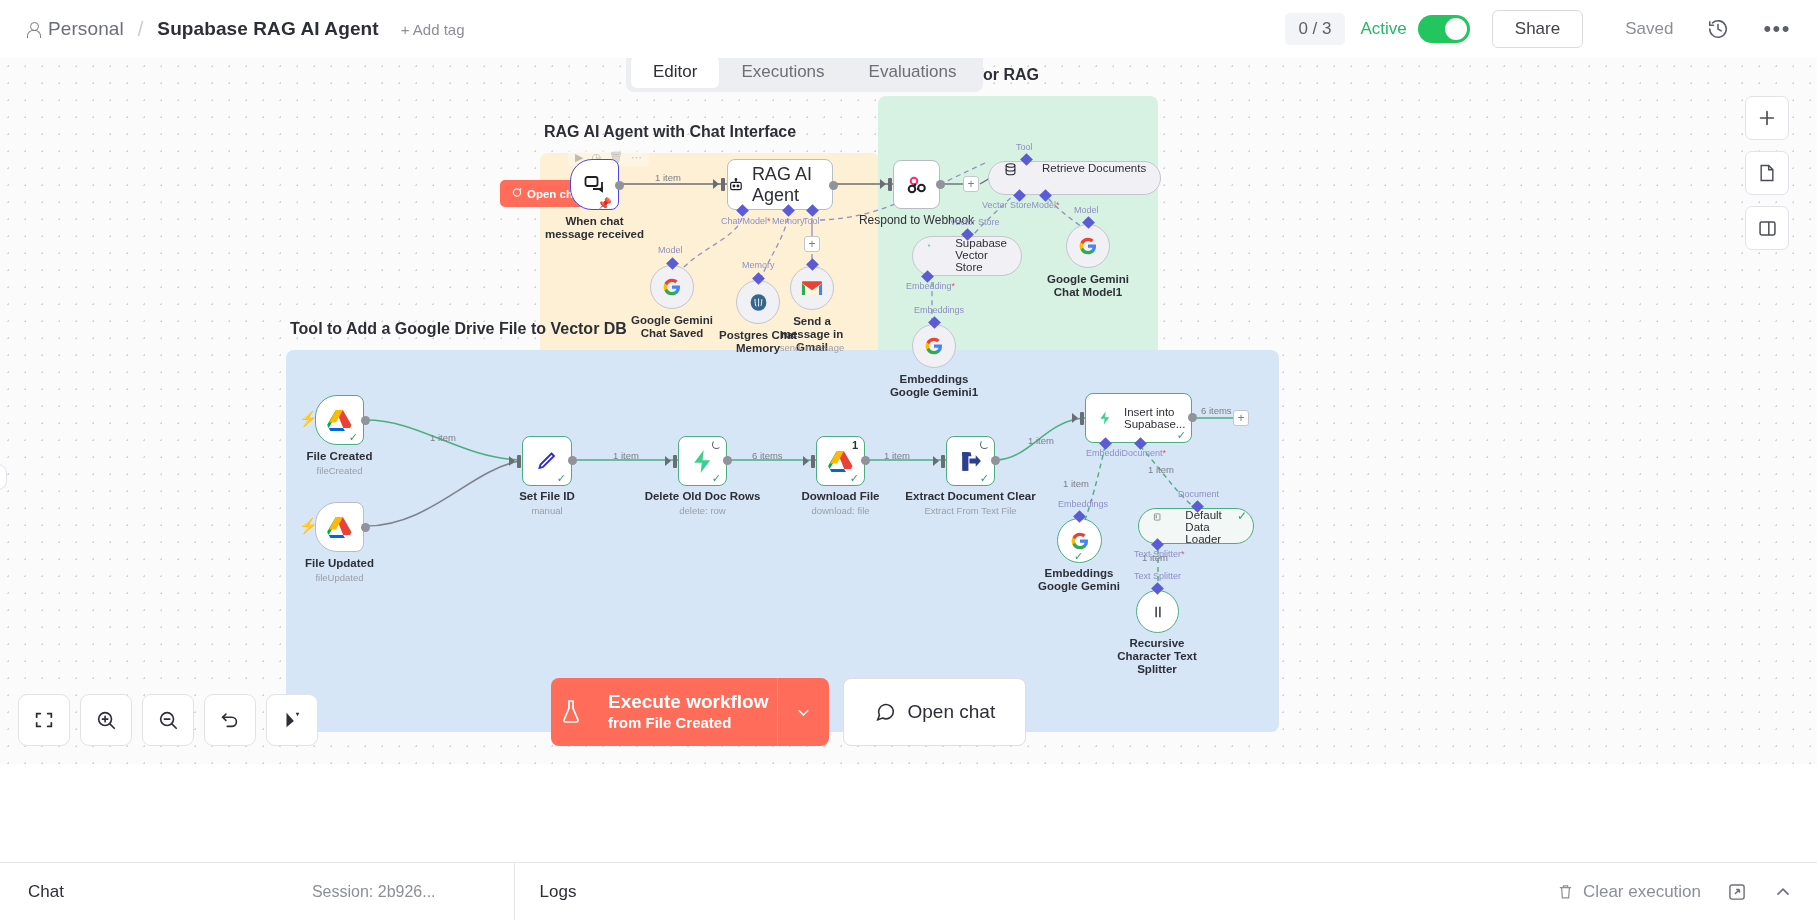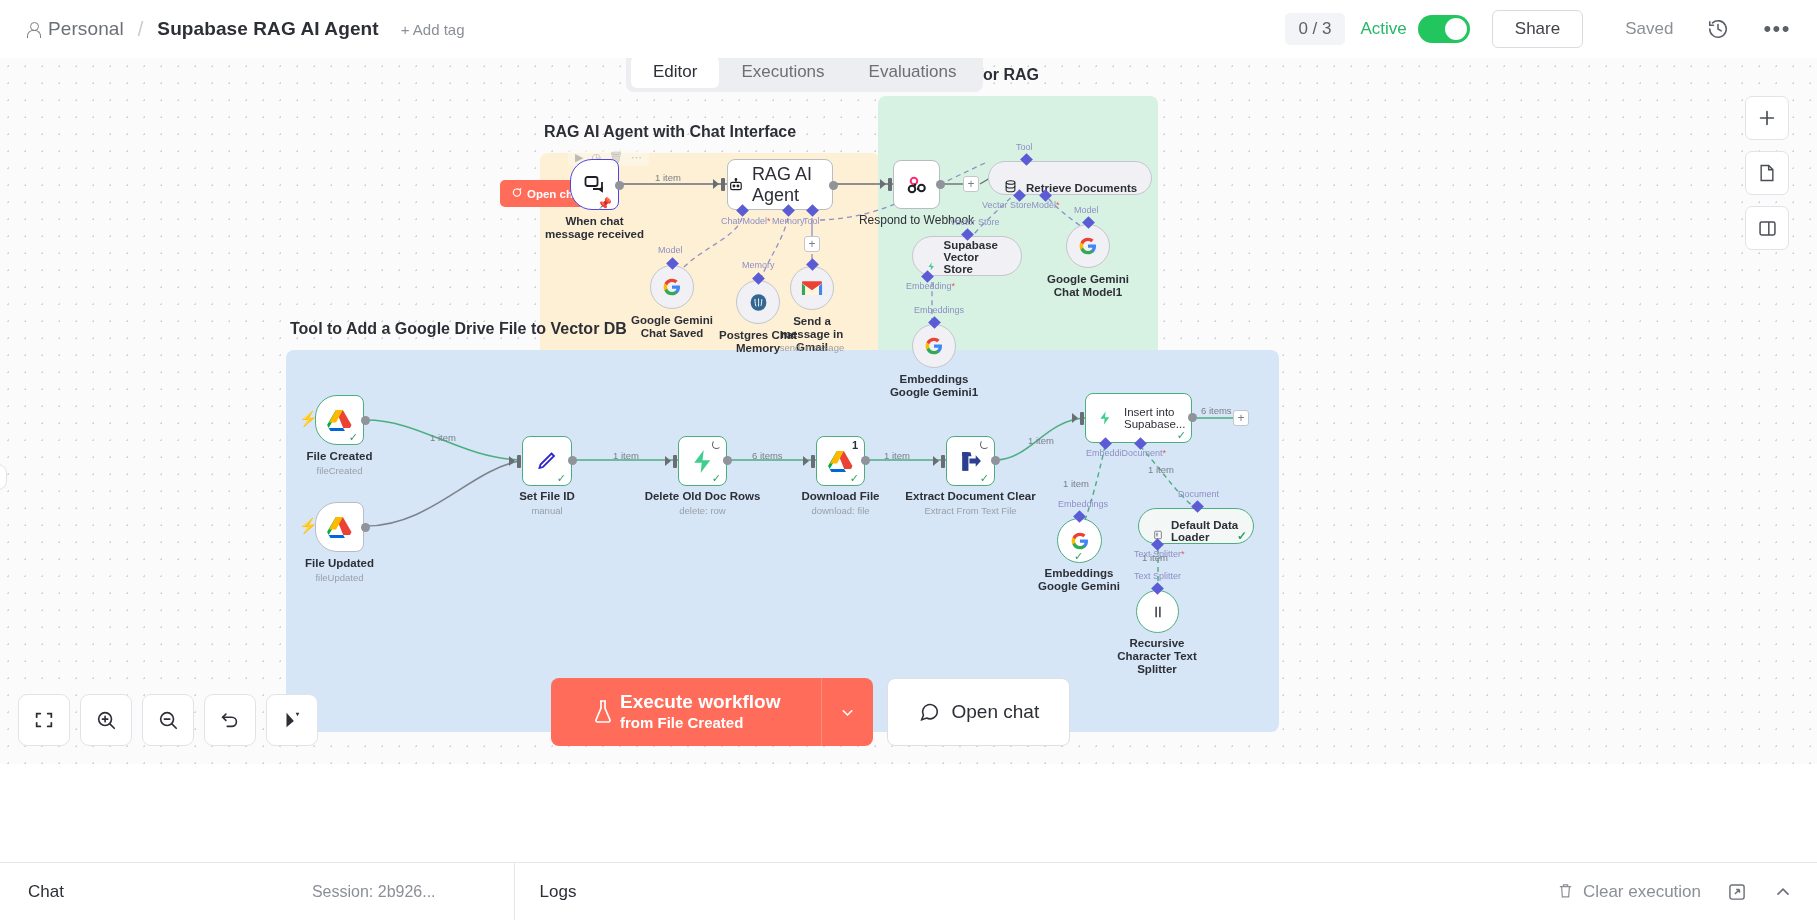--- a/index.html
+++ b/index.html
@@ -131,22 +131,22 @@
   
   .ncircle {
     background: #f0f0f5; border: 1.4px solid #c3c6cd; border-radius: 50%;
     display: flex; align-items: center; justify-content: center; position: relative;
   }
   .ncircle.green { border-color: #4cae7e; background: #fff; }
 
   
   .npill {
     background: #f0f0f5; border: 1.4px solid #c3c6cd; border-radius: 22px;
-    display: flex; align-items: flex-end; gap: 8px; padding: 0 14px;
-    font-size: 11.5px; color: #2d2f36; position: relative; font-weight: bold;
+    display: flex; align-items: flex-start; gap: 24px; padding: 0 14px;
+    font-size: 11.5px; color: #2d2f36; position: relative;
   }
   .npill.green { border-color: #4cae7e; background: #f3f7f5; }
 
   
   .port {
     position: absolute; width: 9px; height: 9px; border-radius: 50%;
     background: #909399;
   }
   .diamond {
     position: absolute; width: 9px; height: 9px; background: #5b5bd6;
@@ -199,21 +199,21 @@
     border-radius: 9px; display: flex; align-items: center; justify-content: center;
     cursor: pointer; color: #3b3e45;
   }
 
   
   .execwrap { position: absolute; left: 551px; bottom: 18px; display: flex; gap: 14px; z-index: 25; }
   .execbtn {
     background: #ff6d5a; border-radius: 8px; display: flex; align-items: stretch;
     overflow: hidden; cursor: pointer;
   }
-  .execmain { display: flex; align-items: center; gap: 5px; padding: 13px 40px; }
+  .execmain { display: flex; align-items: center; gap: 25px; padding: 13px 8px; }
   .exec-lines { display: flex; flex-direction: column; line-height: 21px; }
   .exec-t1 { color: #fff; font-size: 19px; font-weight: 700; }
   .exec-t2 { color: #fff; font-size: 15px; font-weight: 700; }
   .execcaret {
     width: 52px; display: flex; align-items: center; justify-content: center;
     border-left: 1.5px solid #fb8d7e; color: #fff; font-size: 15px;
   }
   .openchatbtn {
     background: #fff; border: 1px solid #dcdfe4; border-radius: 8px;
     display: flex; align-items: center; gap: 12px; padding: 0 30px;
@@ -224,21 +224,21 @@
   .footer {
     position: absolute; left: 0; bottom: 0; width: 1817px; height: 58px;
     border-top: 1px solid #e5e7eb; background: #fff; display: flex;
     align-items: center; z-index: 40;
   }
   .f-chat { font-size: 17px; color: #2d2f36; margin-left: 28px; }
   .f-session { font-size: 16px; color: #8b8f96; margin-left: 248px; }
   .f-div { width: 1px; height: 58px; background: #e5e7eb; margin-left: 78px; }
   .f-logs { font-size: 17px; color: #2d2f36; margin-left: 25px; }
   .f-right { margin-left: auto; display: flex; align-items: center; gap: 26px; margin-right: 24px; }
-  .f-clear { font-size: 17px; color: #8b8f96; display: flex; gap: 9px; cursor: pointer; }
+  .f-clear { font-size: 17px; color: #8b8f96; display: flex; align-items: center; gap: 9px; cursor: pointer; }
   .f-ico { color: #6b6f76; cursor: pointer; display: flex; }
   .leftnub {
     position: absolute; left: -6px; top: 406px; width: 13px; height: 26px;
     background: #fff; border: 1px solid #e1e3e8; border-radius: 0 9px 9px 0; z-index: 22;
   }
 </style>
 </head>
 <body>
 
 <div id="app">

